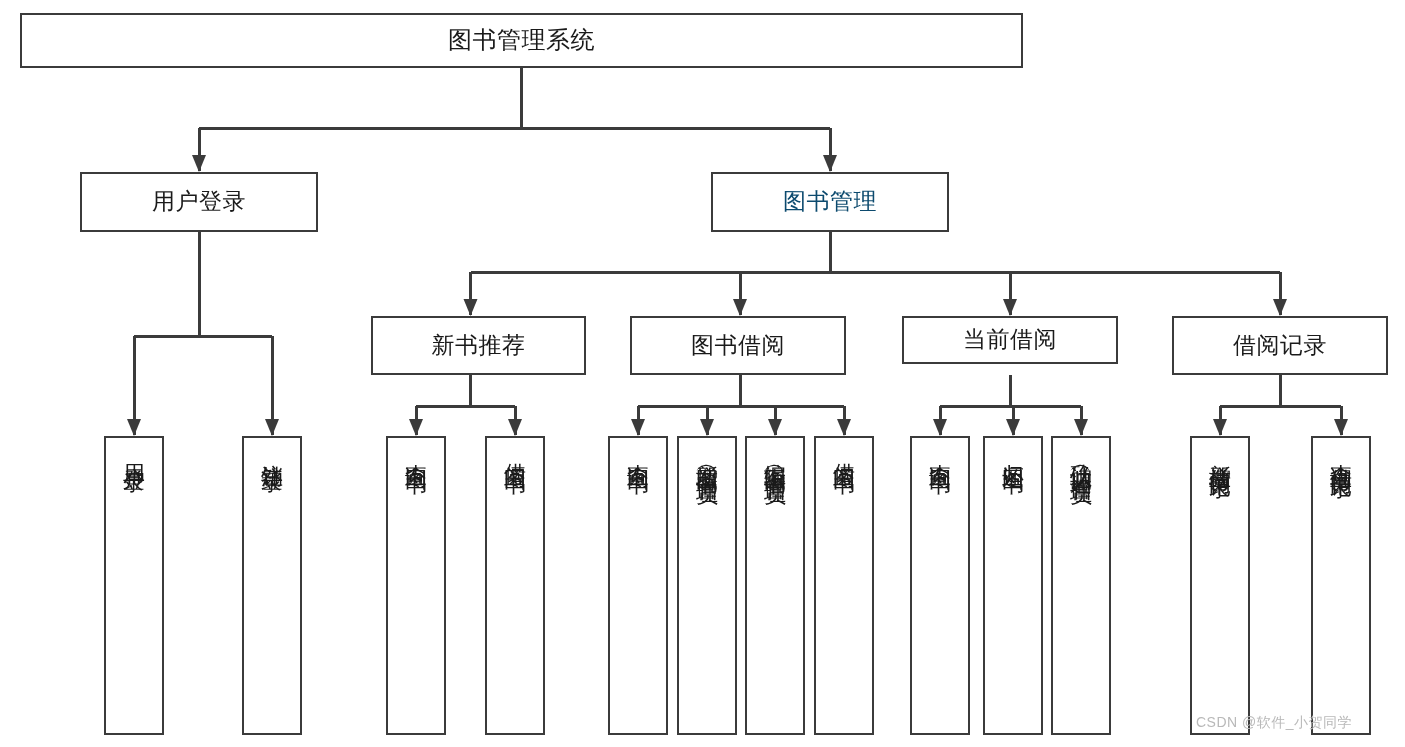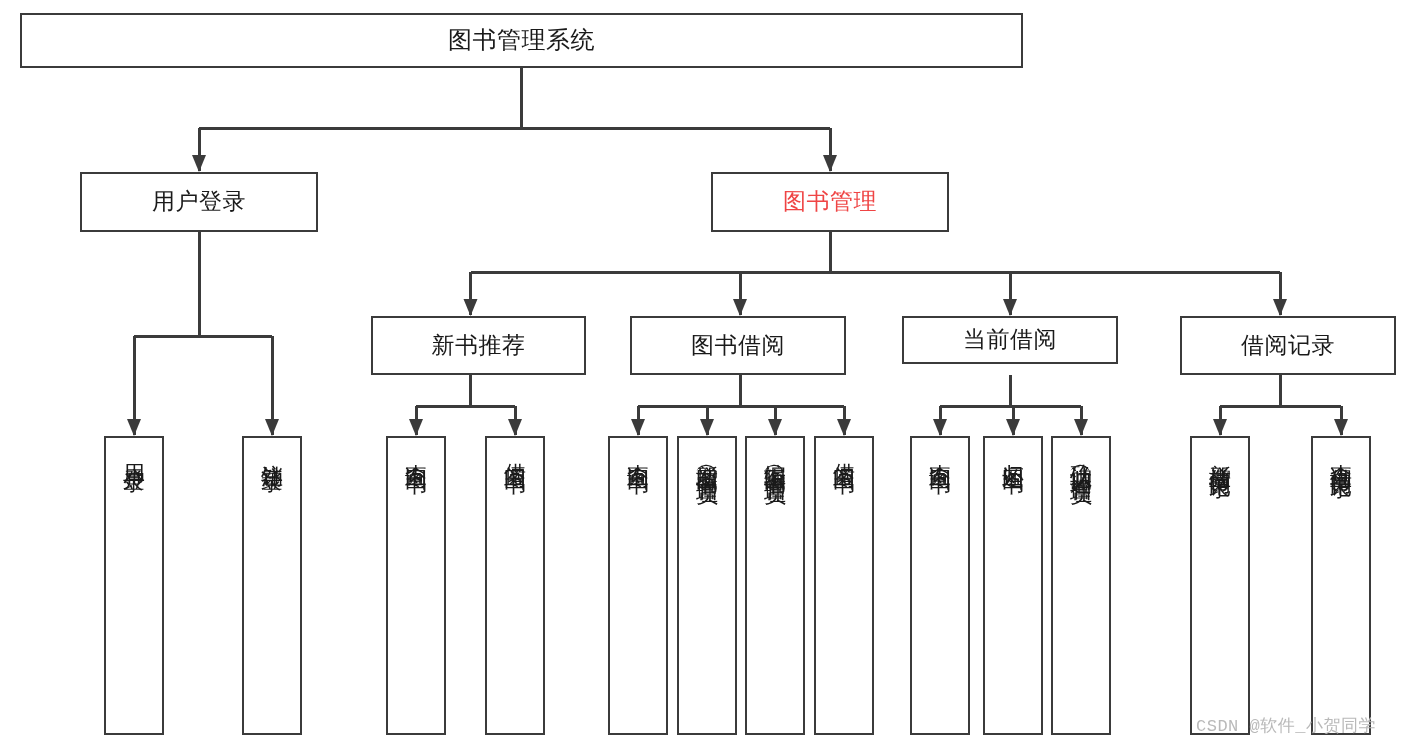--- a/index.html
+++ b/index.html
@@ -57,25 +57,25 @@
     writing-mode: vertical-rl;
     text-orientation: upright;
     font-size: 22px;
     letter-spacing: 3px;
     line-height: 1;
     white-space: nowrap;
   }
   .node.root .node-label { font-size: 24px; }
   .watermark {
     position: absolute;
-    font-size: 17px;
+    font-size: 14px;
     color: #b9b9b9;
     white-space: nowrap;
     letter-spacing: 0.5px;
-    font-family: Liberation Mono, monospace;
+    font-family: Liberation Sans, sans-serif;
   }
 </style>
 </head>
 <body>
 
 <div id="diagram-root">
   <svg id="connectors" xmlns="http://www.w3.org/2000/svg">
       <line x1="521.5" y1="68" x2="521.5" y2="128" stroke="#3b3b3b" stroke-width="3" shape-rendering="crispEdges"></line>
       <line x1="199" y1="128" x2="830" y2="128" stroke="#3b3b3b" stroke-width="3" shape-rendering="crispEdges"></line>
       <line x1="199" y1="128" x2="199" y2="171" stroke="#3b3b3b" stroke-width="3" shape-rendering="crispEdges"></line>
@@ -129,33 +129,33 @@
       <line x1="1341" y1="406" x2="1341" y2="435" stroke="#3b3b3b" stroke-width="3" shape-rendering="crispEdges"></line>
       <polygon points="1334,419 1348,419 1341,436" fill="#3b3b3b"></polygon>
     </svg>
   <div id="nodes-layer">
       <div class="node horizontal root" style="left: 20px; top: 13px; width: 1003px; height: 55px; border-color: rgb(59, 59, 59); background: rgb(255, 255, 255); color: rgb(26, 26, 26);">
         <span class="node-label">图书管理系统</span>
       </div>
       <div class="node horizontal" style="left: 80px; top: 172px; width: 238px; height: 60px; border-color: rgb(59, 59, 59); background: rgb(255, 255, 255); color: rgb(26, 26, 26);">
         <span class="node-label">用户登录</span>
       </div>
-      <div class="node horizontal" style="left: 711px; top: 172px; width: 238px; height: 60px; border-color: rgb(59, 59, 59); background: rgb(255, 255, 255); color: #ef4444;">
+      <div class="node horizontal" style="left: 711px; top: 172px; width: 238px; height: 60px; border-color: rgb(59, 59, 59); background: rgb(255, 255, 255); color: #0c4a6e;">
         <span class="node-label">图书管理</span>
       </div>
       <div class="node horizontal" style="left: 363px; top: 316px; width: 215px; height: 59px; border-color: rgb(59, 59, 59); background: rgb(255, 255, 255); color: rgb(26, 26, 26); margin-left: 8px;">
         <span class="node-label">新书推荐</span>
       </div>
       <div class="node horizontal" style="left: 630px; top: 316px; width: 216px; height: 59px; border-color: rgb(59, 59, 59); background: rgb(255, 255, 255); color: rgb(26, 26, 26);">
         <span class="node-label">图书借阅</span>
       </div>
       <div class="node horizontal" style="left: 902px; top: 316px; width: 216px; height: 48px; border-color: rgb(59, 59, 59); background: rgb(255, 255, 255); color: rgb(26, 26, 26);">
         <span class="node-label">当前借阅</span>
       </div>
-      <div class="node horizontal" style="left: 1172px; top: 316px; width: 216px; height: 59px; border-color: rgb(59, 59, 59); background: rgb(255, 255, 255); color: rgb(26, 26, 26); margin-left: 8px;">
+      <div class="node horizontal" style="left: 1172px; top: 316px; width: 216px; height: 59px; border-color: rgb(59, 59, 59); background: rgb(255, 255, 255); color: rgb(26, 26, 26);">
         <span class="node-label">借阅记录</span>
       </div>
       <div class="node vertical" style="left: 104px; top: 436px; width: 60px; height: 299px; border-color: rgb(59, 59, 59); background: rgb(255, 255, 255); color: rgb(26, 26, 26);">
         <span class="node-label">用户登录</span>
       </div>
       <div class="node vertical" style="left: 242px; top: 436px; width: 60px; height: 299px; border-color: rgb(59, 59, 59); background: rgb(255, 255, 255); color: rgb(26, 26, 26);">
         <span class="node-label">注销登录</span>
       </div>
       <div class="node vertical" style="left: 386px; top: 436px; width: 60px; height: 299px; border-color: rgb(59, 59, 59); background: rgb(255, 255, 255); color: rgb(26, 26, 26);">
         <span class="node-label">查询图书</span>

